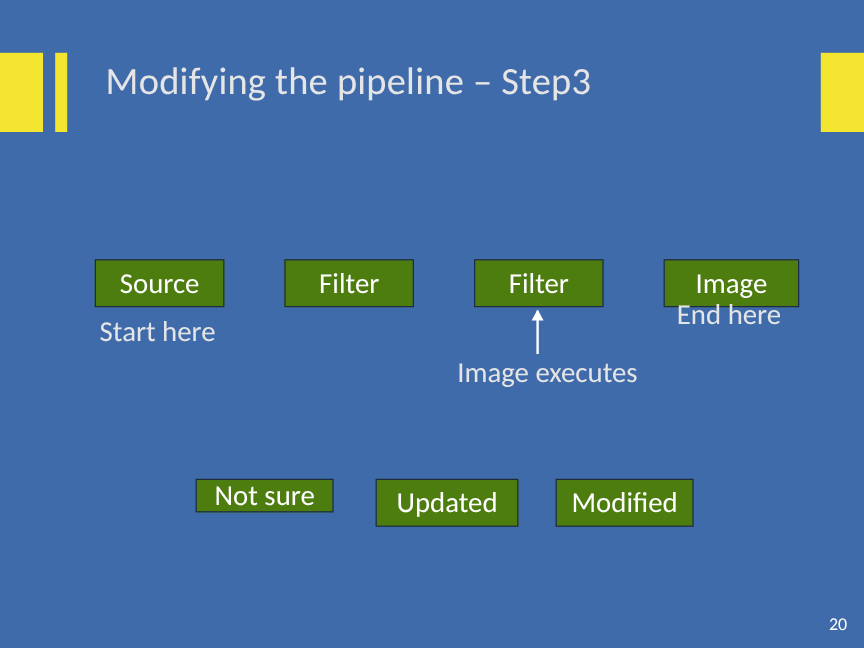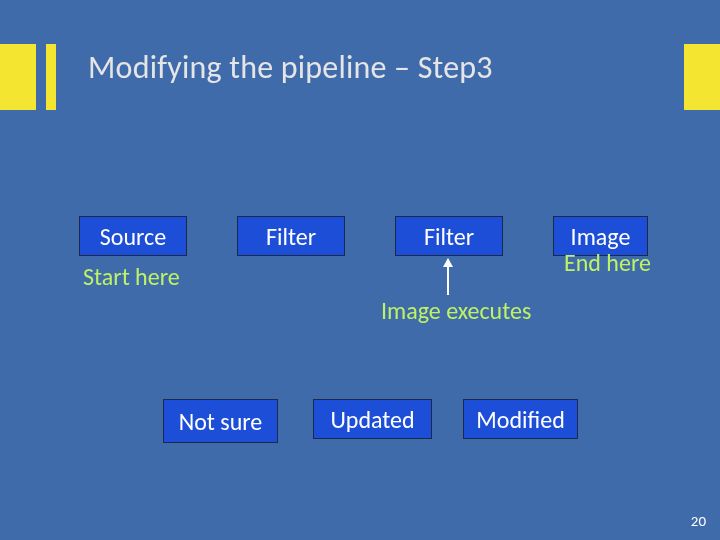--- a/index.html
+++ b/index.html
@@ -23,28 +23,28 @@
   }
   .title-band .inner-bar {
     position:absolute; left:46px; top:0; width:10px; height:66px; background:#f4e630;
   }
   .title-text {
     position:absolute; left:68px; top:48px;
     font-size:32px; color:#e5e5e5; letter-spacing:0.2px;margin-left:20px;
   }
   .node {
     position:absolute;
-    background:#1d4ed8;
+    background:#4d7c0f;
     border:1.5px solid #1b2a4a;
     color:#fff; font-size:24px;
     display:flex; align-items:center; justify-content:center;
     box-sizing:border-box;
   }
   .label {
-    position:absolute; color:#bef264; font-size:24px;
+    position:absolute; color:#e5e5e5; font-size:24px;
     white-space:nowrap;
   }
   .arrow {
     position:absolute; width:2px; background:#fff;
   }
   .arrow .head-up {
     position:absolute; top:-1px; left:-4px;
     width:0; height:0;
     border-left:5px solid transparent;
     border-right:5px solid transparent;
@@ -62,27 +62,27 @@
   <div class="yellow-left"></div>
   <div class="gap"></div>
   <div class="inner-bar"></div>
   <div class="yellow-right"></div>
 </div>
 <div class="title-text">Modifying the pipeline – Step3</div>
 
 <div class="node" style="left:79px;  top:216px; width:108px; height:40px;">Source</div>
 <div class="node" style="left:237px; top:216px; width:108px; height:40px;">Filter</div>
 <div class="node" style="left:395px; top:216px; width:108px; height:40px;">Filter</div>
-<div class="node" style="left:553px; top:216px; width:95px; height:40px;">Image</div>
+<div class="node" style="left:553px; top:216px; width:113px; height:40px;">Image</div>
 
 <div class="label" style="left:83px;  top:262px;">Start here</div>
 <div class="label" style="left:564px; top:248px;">End here</div>
 <div class="label" style="left:381px; top:296px;">Image executes</div>
 
 <div class="arrow" style="left:447px; top:259px; height:36px;">
   <div class="head-up"></div>
 </div>
 
-<div class="node" style="left:163px; top:399px; width:115px; height:44px;">Not sure</div>
+<div class="node" style="left:163px; top:399px; width:115px; height:28px;">Not sure</div>
 <div class="node" style="left:313px; top:399px; width:119px; height:40px;">Updated</div>
 <div class="node" style="left:463px; top:399px; width:115px; height:40px;">Modified</div>
 
 <div class="pagenum">20</div>
 
 </body></html>

